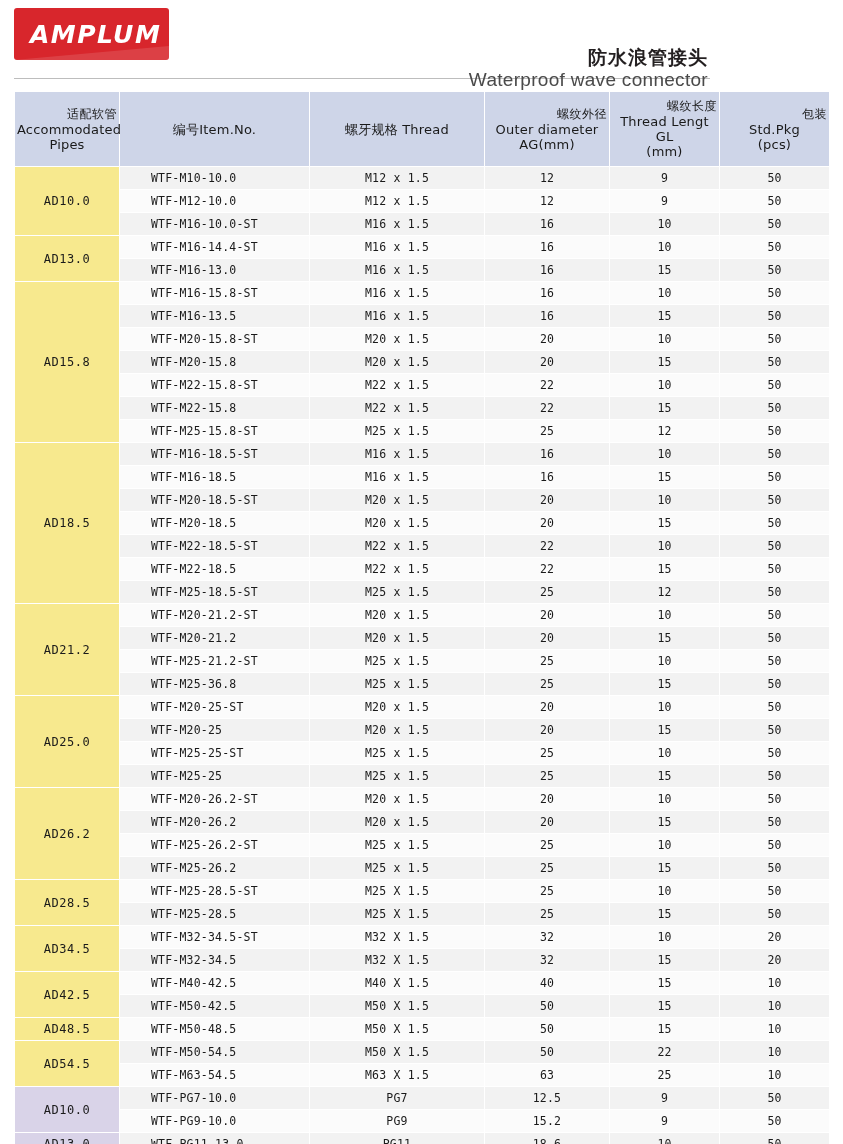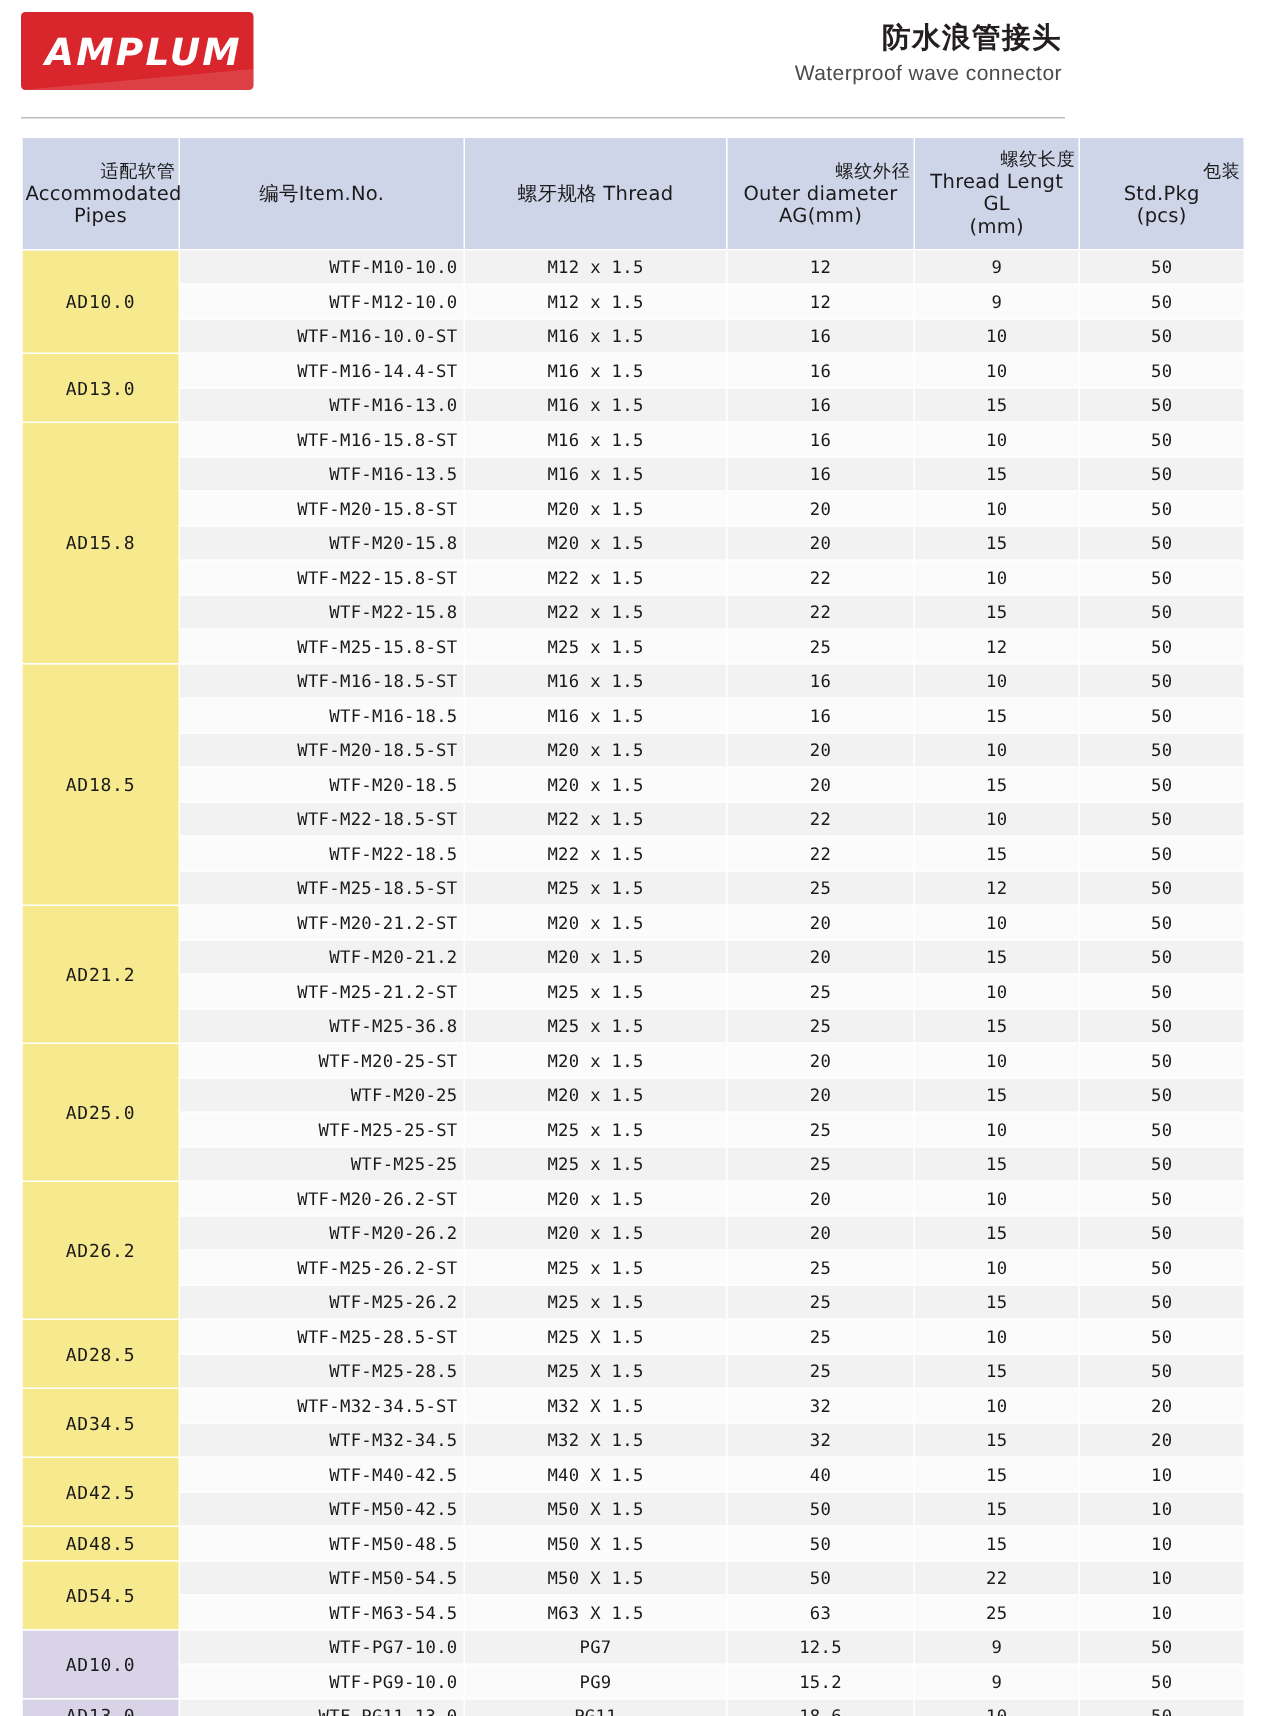--- a/index.html
+++ b/index.html
@@ -67,24 +67,25 @@
     padding-top: 4px;
     padding-right: 2px;
   }
   .title-cn {
     font-family: "DejaVu Sans", sans-serif;
     font-size: 19px;
     font-weight: bold;
     color: #231f20;
     letter-spacing: 1px;
     line-height: 26px;
+    margin-top: 32px;
   }
   .title-en {
     font-family: "Liberation Sans", sans-serif;
-    font-size: 14px;
+    font-size: 19px;
     color: #4a4a4a;
     letter-spacing: 0.3px;
     line-height: 20px;
   }
   .rule {
     height: 1px;
     background: #bdbdbd;
     margin: 4px 14px 0 14px;
   }
 
@@ -140,21 +141,21 @@
     vertical-align: middle;
     letter-spacing: 0.2px;
     white-space: nowrap;
   }
   tbody td.ad {
     font-family: "DejaVu Sans Mono", monospace;
     font-size: 12px;
     letter-spacing: 0.5px;
   }
   tbody td.itemno {
-    text-align: right;
+    text-align: left;
     padding-left: 31px;
   }
   tbody tr.odd td.data { background: #f2f2f2; }
   tbody tr.even td.data { background: #fbfbfb; }
 
   td.ad.yellow { background: #f7e98e; }
   td.ad.purple { background: #d9d3e8; }
 </style>
 </head>
 <body>

